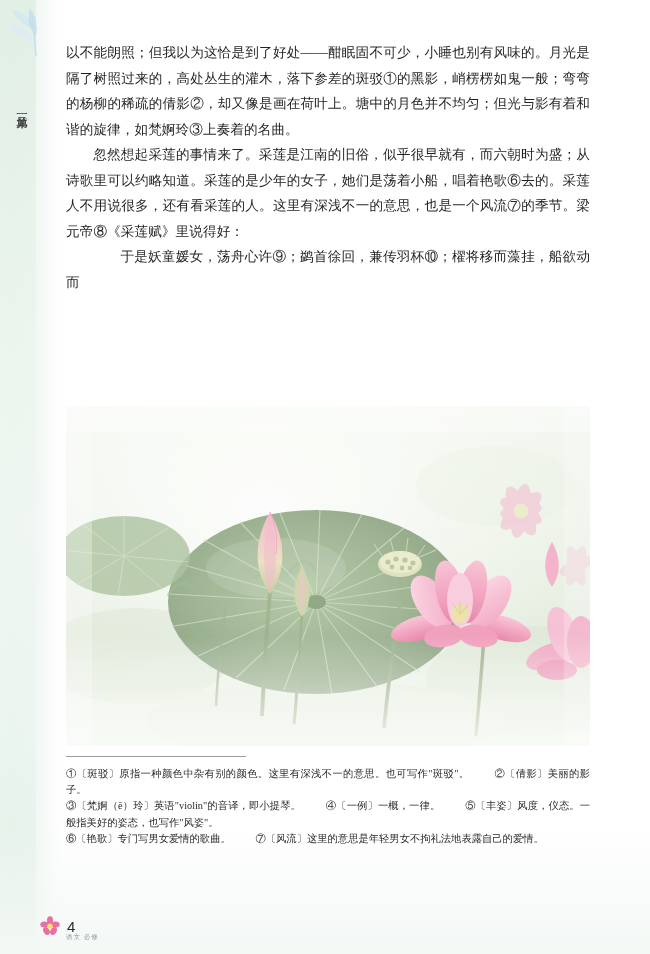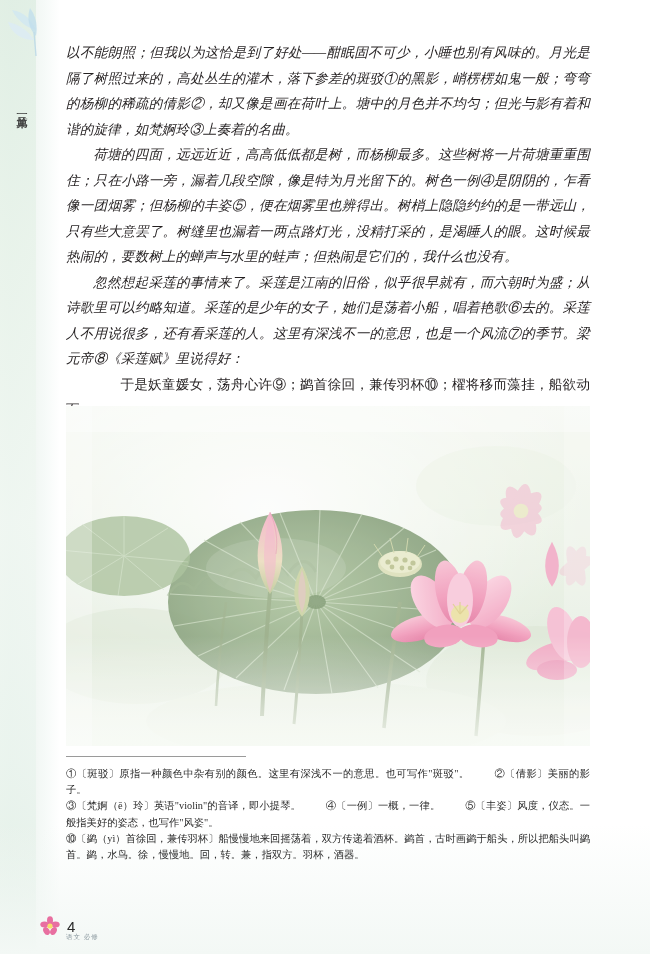--- a/index.html
+++ b/index.html
@@ -76,21 +76,20 @@
   }
   p.body {
     margin: 0 0 0 0;
     font-size: 13.6px;
     line-height: 25.5px;
     color: #231f20;
     text-align: justify;
     text-justify: inter-character;
     text-indent: 0;
     letter-spacing: .1px;
-    font-style: italic;
   }
   p.indent {
     text-indent: 2em;
   }
   p.quote {
     margin: 0;
     font-size: 13.6px;
     line-height: 25.5px;
     color: #231f20;
     text-indent: 4em;
@@ -172,21 +171,20 @@
     <path d="M2,14 C12,16 22,22 28,32 C16,32 6,26 2,14 Z" fill="#dcebf6" opacity="0.9"></path>
     <path d="M28,24 L30,48" stroke="#bcd9e8" stroke-width="1.4" fill="none"></path>
   </svg>
 
   <div class="bottom-wash"></div>
 
   <div class="unit-label">第一单元</div>
 
   <div class="content">
     <p class="body">以不能朗照；但我以为这恰是到了好处——酣眠固不可少，小睡也别有风味的。月光是隔了树照过来的，高处丛生的灌木，落下参差的斑驳①的黑影，峭楞楞如鬼一般；弯弯的杨柳的稀疏的倩影②，却又像是画在荷叶上。塘中的月色并不均匀；但光与影有着和谐的旋律，如梵婀玲③上奏着的名曲。</p>
-    <p class="body indent">荷塘的四面，远远近近，高高低低都是树，而杨柳最多。这些树将一片荷塘重重围住；只在小路一旁，漏着几段空隙，像是特为月光留下的。树色一例④是阴阴的，乍看像一团烟雾；但杨柳的丰姿⑤，便在烟雾里也辨得出。树梢上隐隐约约的是一带远山，只有些大意罢了。树缝里也漏着一两点路灯光，没精打采的，是渴睡人的眼。这时候最热闹的，要数树上的蝉声与水里的蛙声；但热闹是它们的，我什么也没有。</p>
     <p class="body indent">忽然想起采莲的事情来了。采莲是江南的旧俗，似乎很早就有，而六朝时为盛；从诗歌里可以约略知道。采莲的是少年的女子，她们是荡着小船，唱着艳歌⑥去的。采莲人不用说很多，还有看采莲的人。这里有深浅不一的意思，也是一个风流⑦的季节。梁元帝⑧《采莲赋》里说得好：</p>
     <p class="quote">于是妖童媛女，荡舟心许⑨；鹢首徐回，兼传羽杯⑩；櫂将移而藻挂，船欲动而</p>
   </div>
 
   <div class="photo">
     <svg width="524" height="340" viewBox="0 0 524 340">
       <defs>
         <linearGradient id="bgGrad" x1="0" y1="0" x2="0" y2="1">
           <stop offset="0%" stop-color="#f2f6ee"></stop>
           <stop offset="35%" stop-color="#eaf1e4"></stop>
@@ -380,21 +378,21 @@
   <div class="footnote-rule"></div>
 
   <div class="footnotes">
     <p>
       <span>①〔斑驳〕原指一种颜色中杂有别的颜色。这里有深浅不一的意思。也可写作"斑驳"。</span><span class="gap"></span><span>②〔倩影〕美丽的影子。</span>
     </p>
     <p>
       <span>③〔梵婀（ē）玲〕英语"violin"的音译，即小提琴。</span><span class="gap"></span><span>④〔一例〕一概，一律。</span><span class="gap"></span><span>⑤〔丰姿〕风度，仪态。一般指美好的姿态，也写作"风姿"。</span>
     </p>
     <p>
-      <span>⑩〔鹢（yì）首徐回，兼传羽杯〕船慢慢地来回摇荡着，双方传递着酒杯。鹢首，古时画鹢于船头，所以把船头叫鹢首。鹢，水鸟。徐，慢慢地。回，转。兼，指双方。羽杯，酒器。</span>
+      <span>⑥〔艳歌〕专门写男女爱情的歌曲。</span><span class="gap"></span><span>⑦〔风流〕这里的意思是年轻男女不拘礼法地表露自己的爱情。</span>
     </p>
   </div>
 
   <div class="page-num-wrap">
     <svg class="flower-mark" viewBox="0 0 20 20">
       <g fill="#e86fa0">
         <ellipse cx="10" cy="4.5" rx="3" ry="4.2"></ellipse>
         <ellipse cx="15.5" cy="8.5" rx="4.2" ry="3"></ellipse>
         <ellipse cx="13.5" cy="15" rx="3" ry="4.2" transform="rotate(30 13.5 15)"></ellipse>
         <ellipse cx="6.5" cy="15" rx="3" ry="4.2" transform="rotate(-30 6.5 15)"></ellipse>

